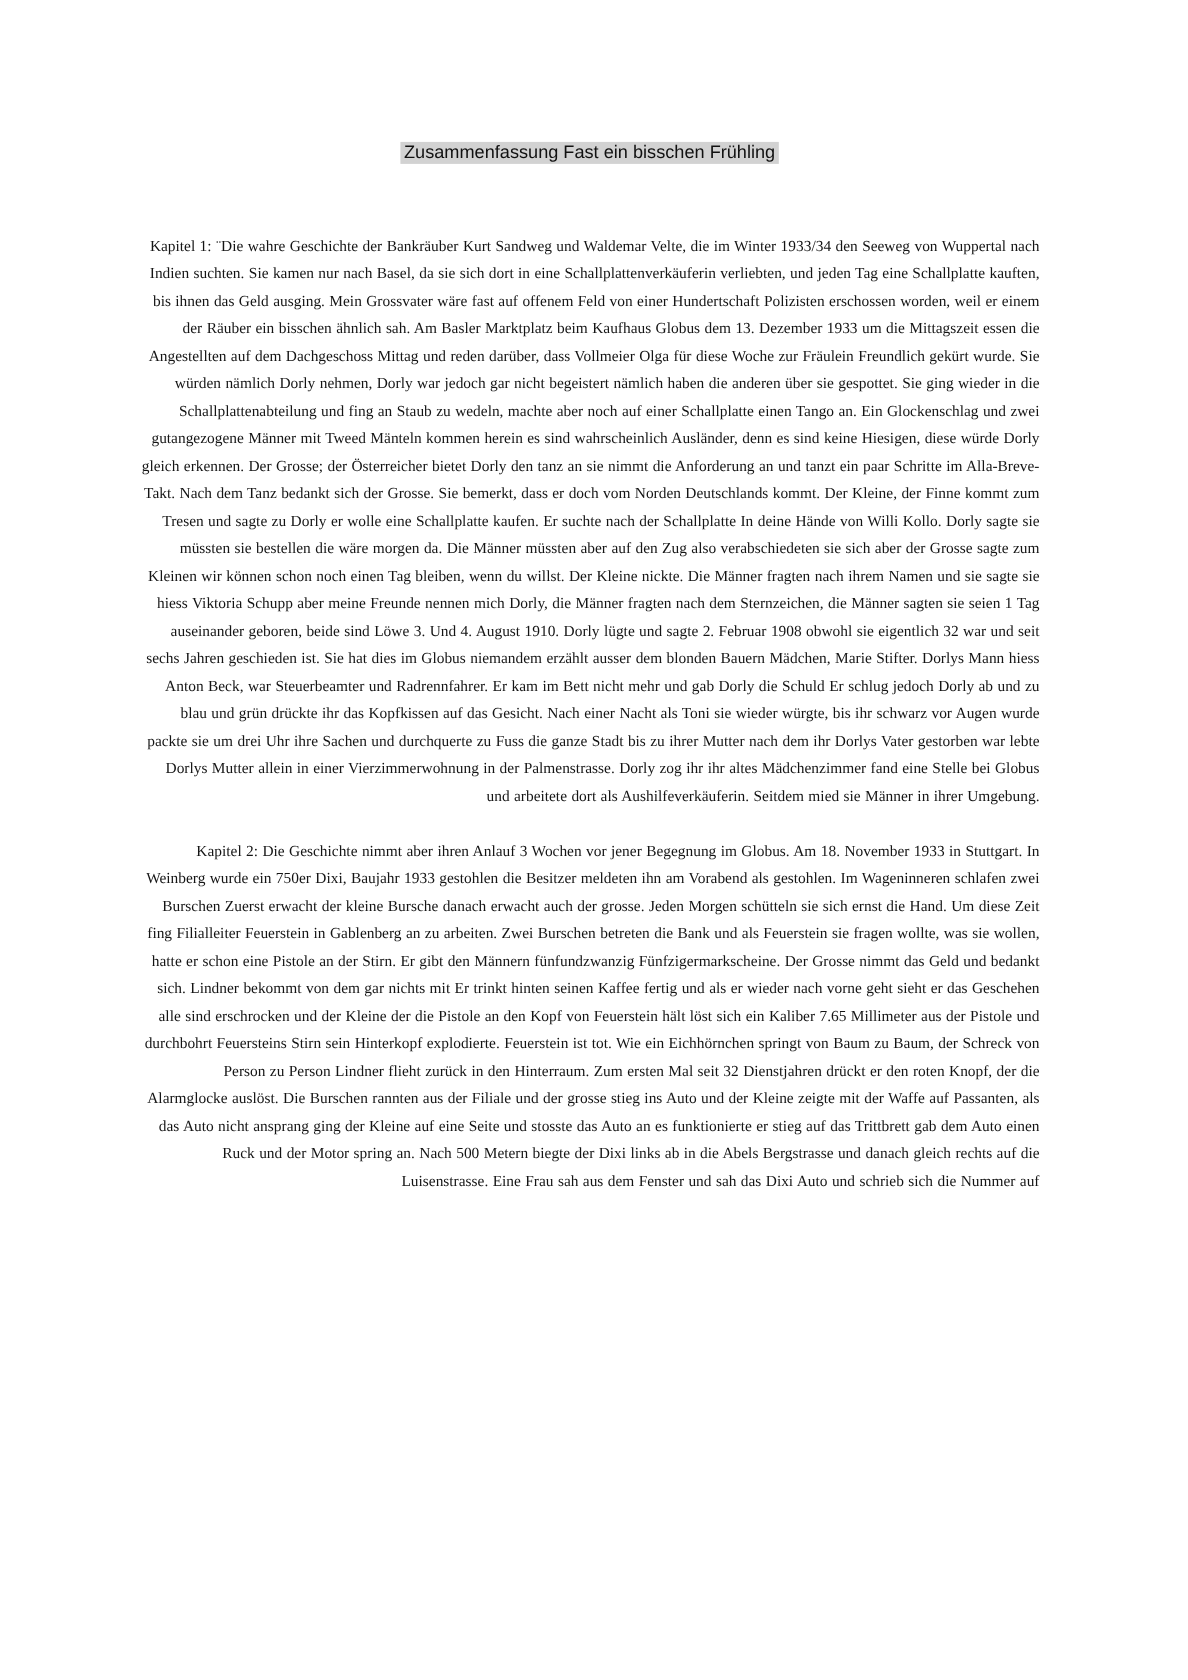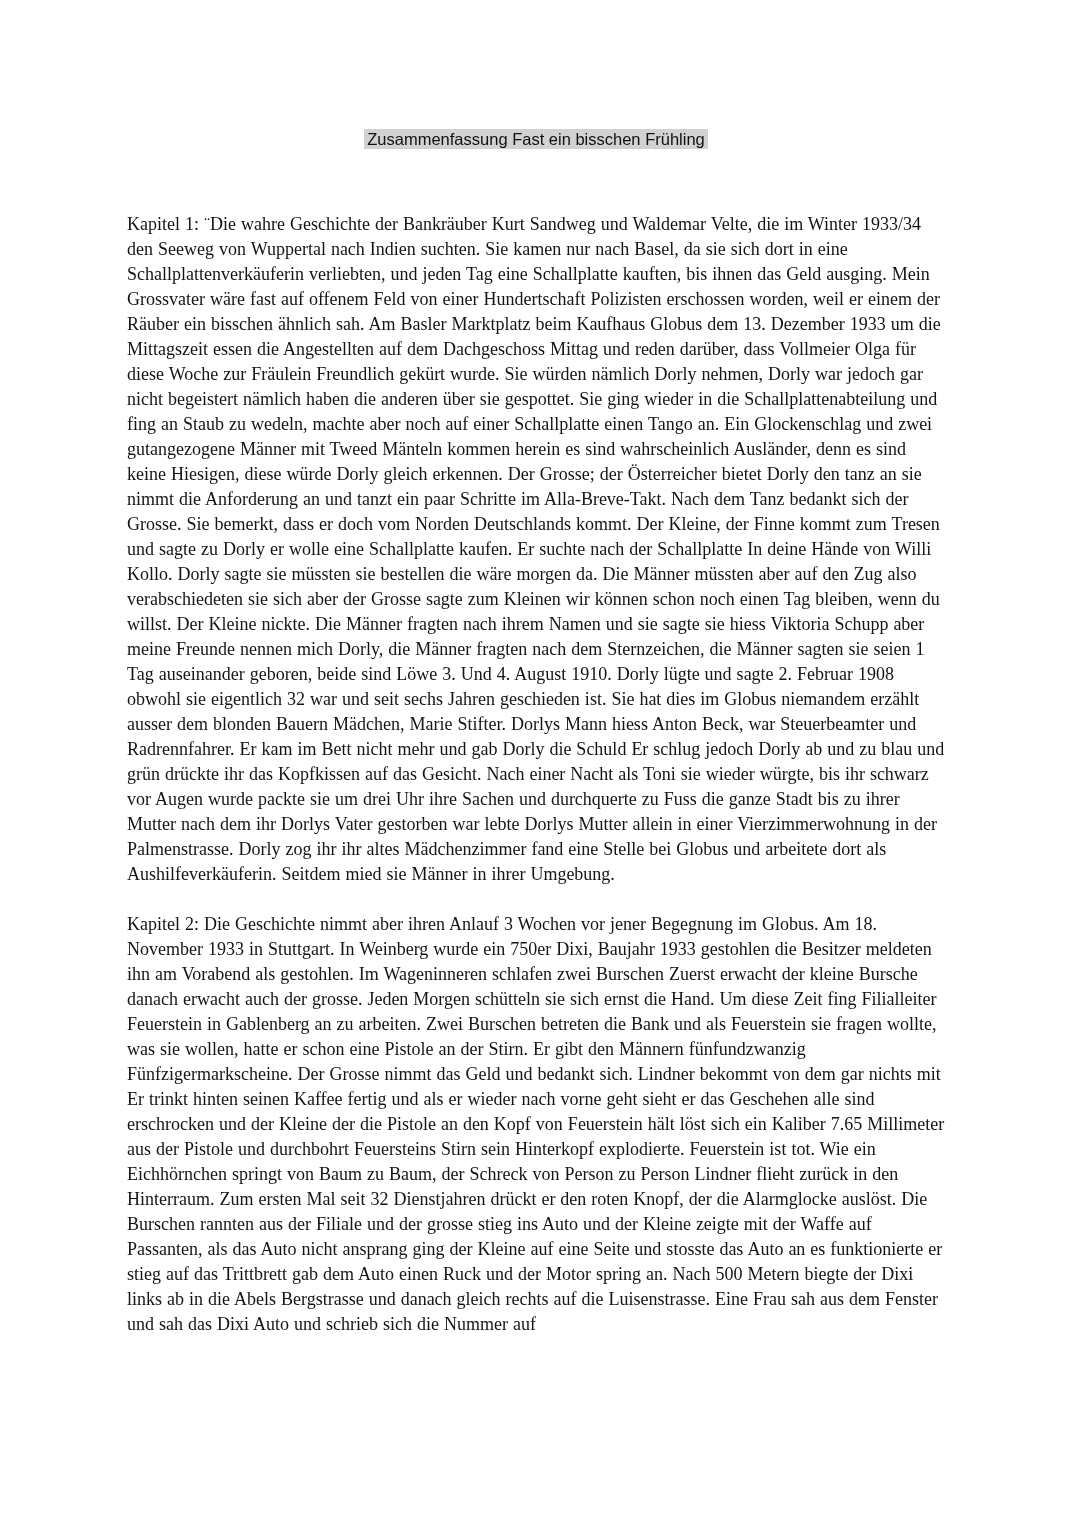--- a/index.html
+++ b/index.html
@@ -30,24 +30,24 @@
     margin: 0 0 62px 0;
     line-height: 22px;
   }
   .doc-title .highlight {
     background: #d2d2d2;
     padding: 1px 3px;
     margin-top: 28px;
   }
   .body-text {
     font-family: "Liberation Serif", serif;
-    font-size: 18px;
+    font-size: 14px;
     line-height: 25px;
     color: #141414;
-    text-align: left;
+    text-align: right;
     margin: 0 0 25px 0;
     word-spacing: 0.5px;
   }
 </style>
 </head>
 <body>
 
 <div class="page">
   <div class="content">
     <h1 class="doc-title"><span class="highlight">Zusammenfassung Fast ein bisschen Frühling</span></h1>

